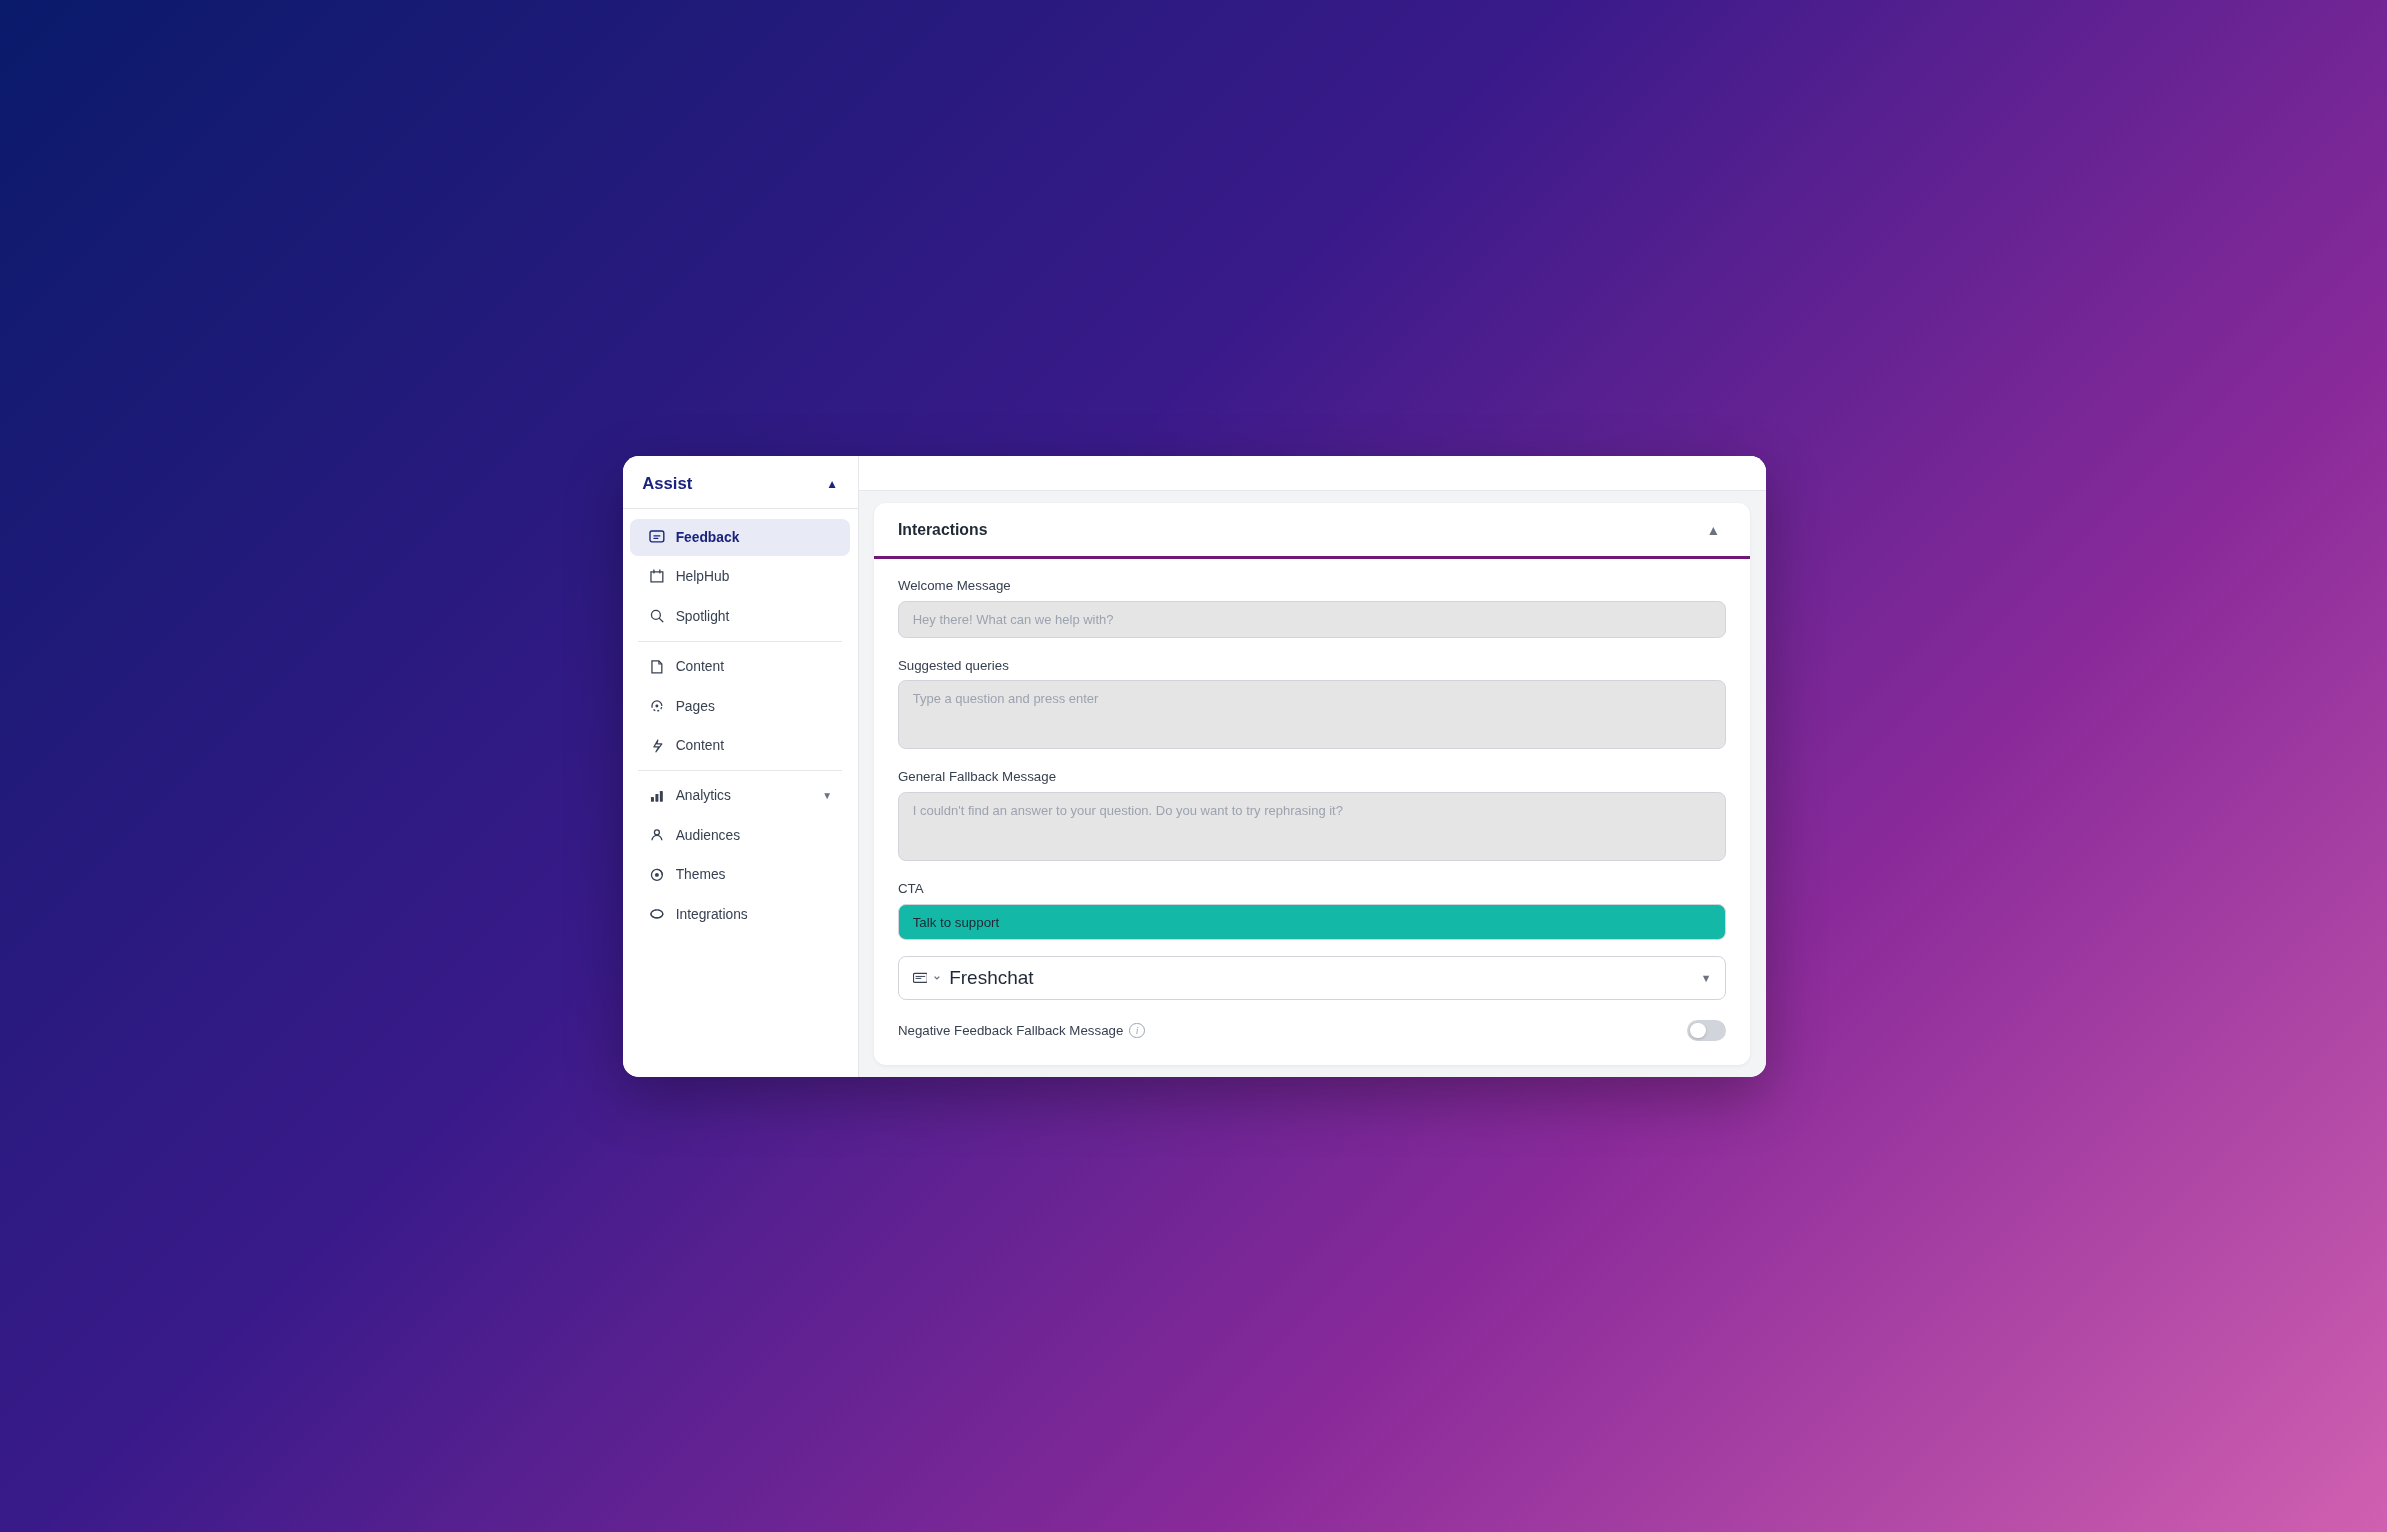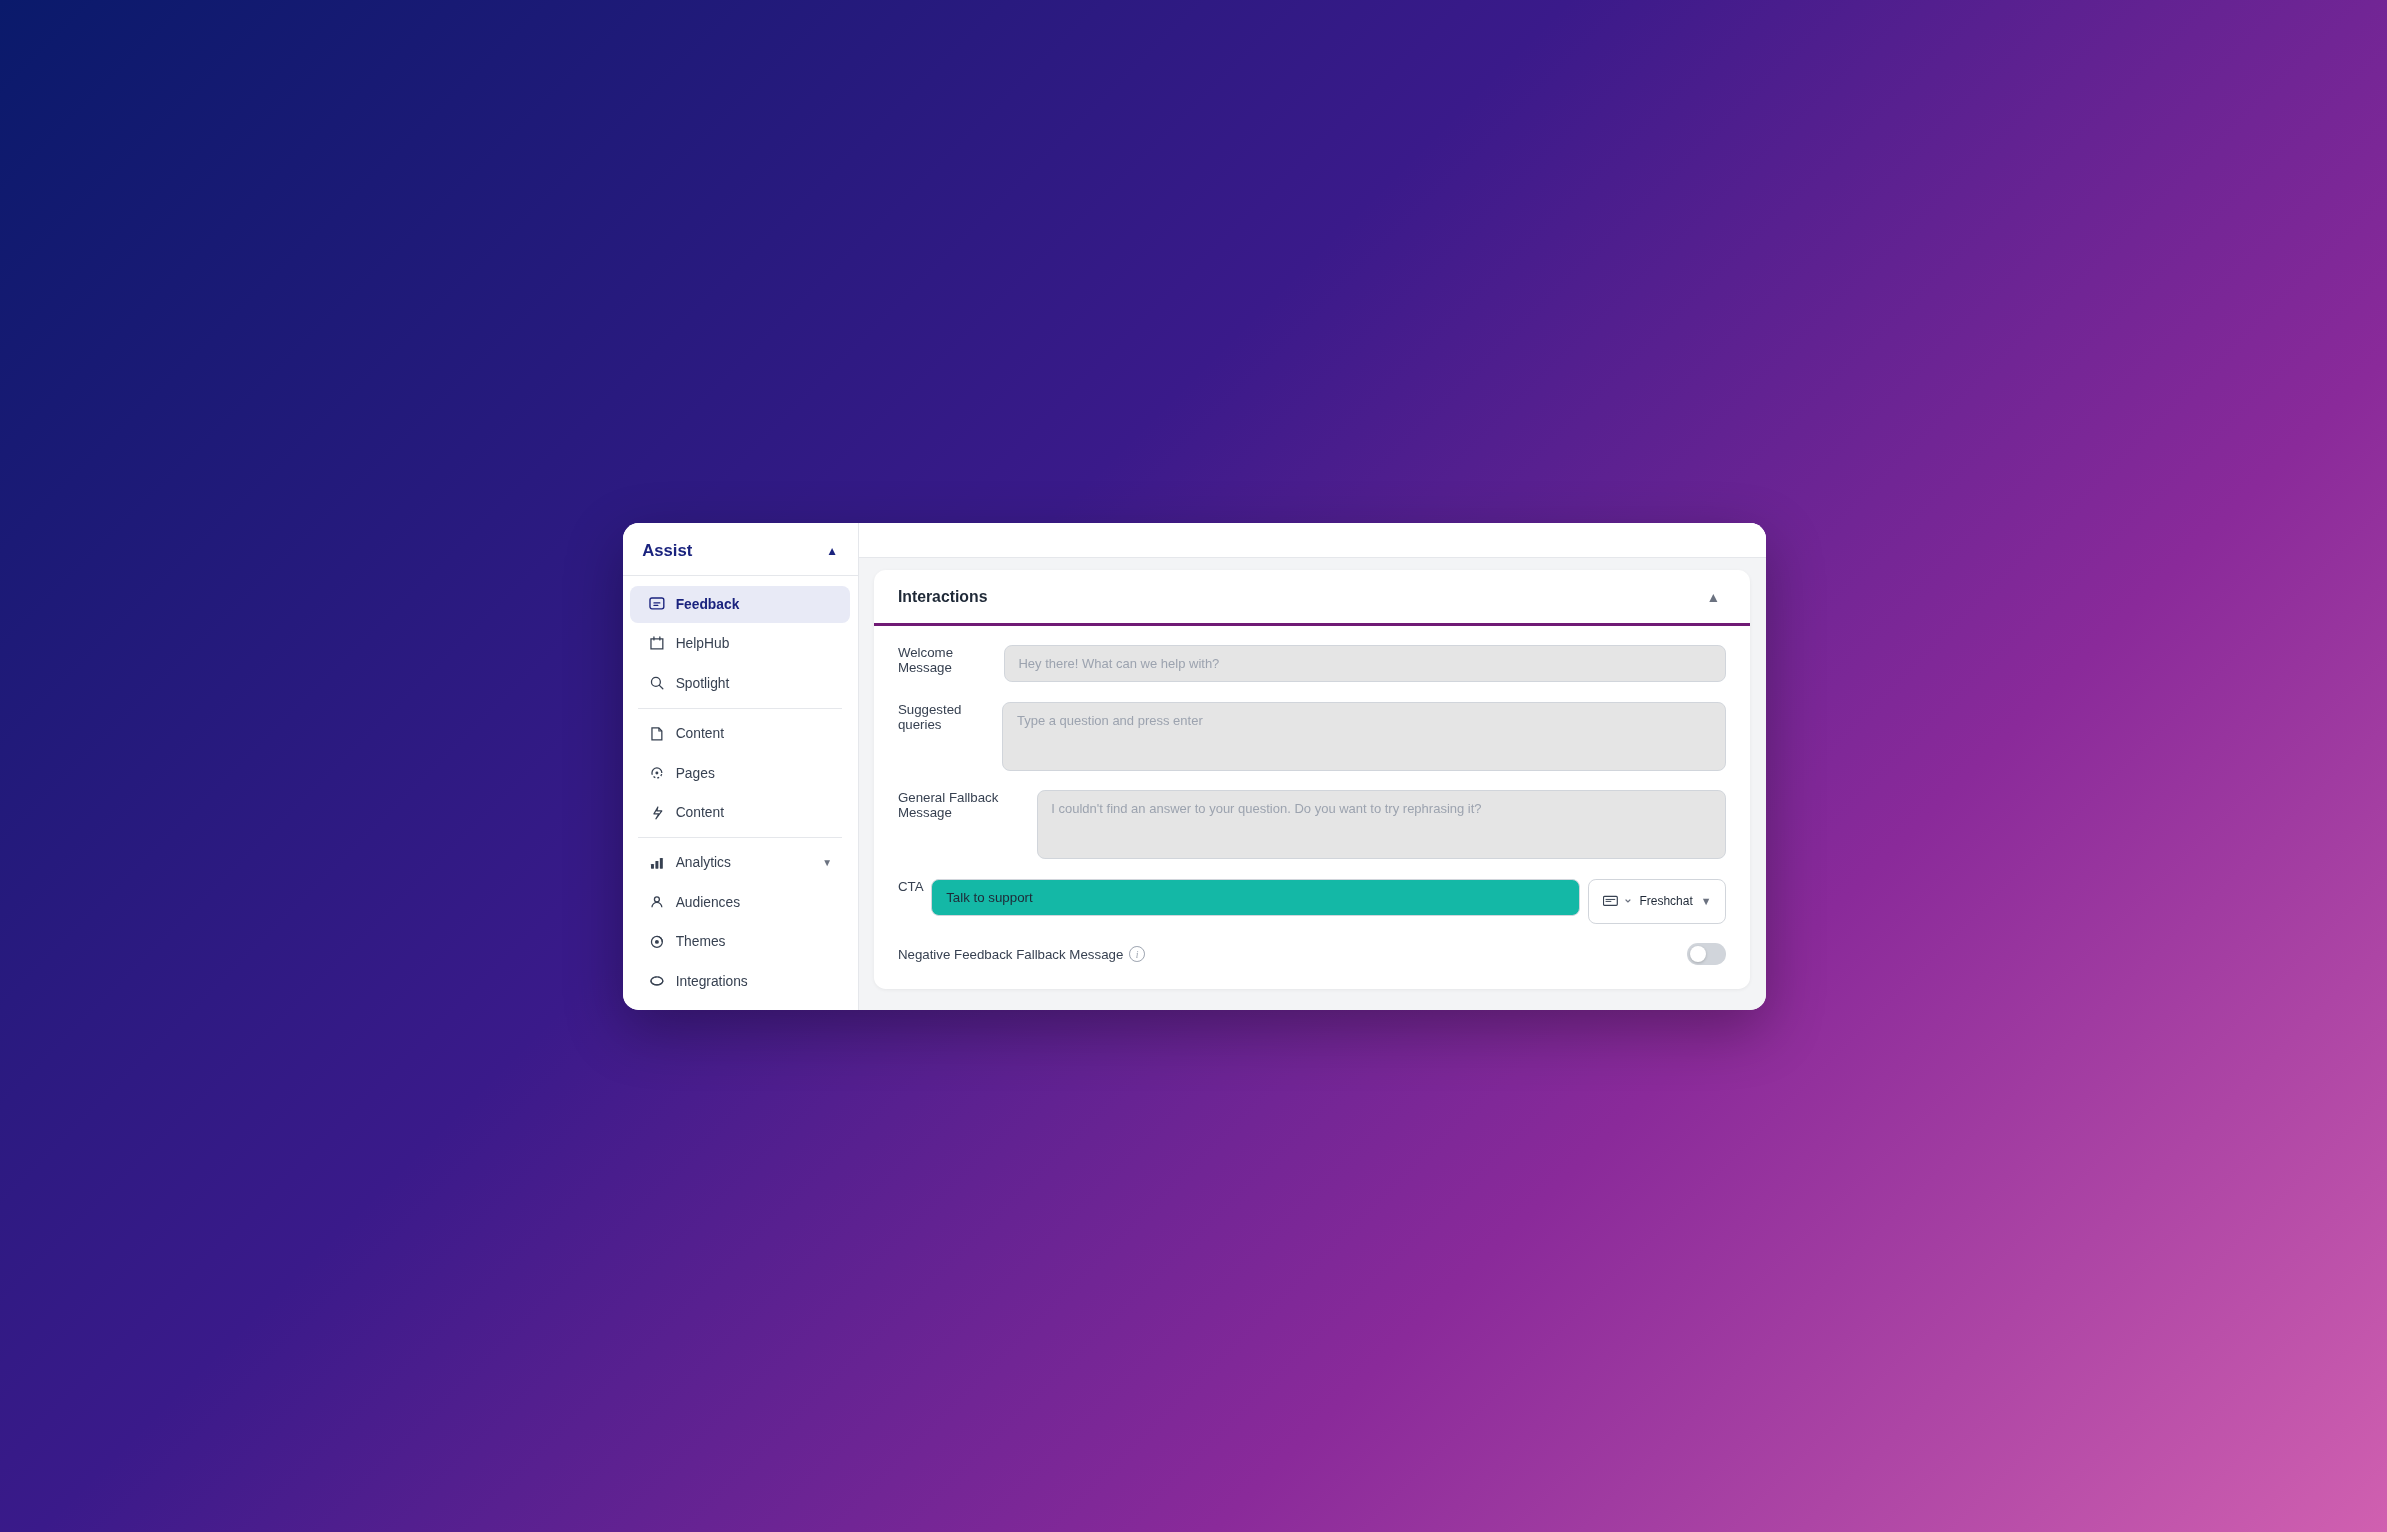--- a/index.html
+++ b/index.html
@@ -154,21 +154,21 @@
 
     .section-body {
       padding: 19.7px 23.6px 23.6px;
       display: flex;
       flex-direction: column;
       gap: 19.7px;
     }
 
     .form-group {
       display: flex;
-      flex-direction: row;
+      flex-direction: column;
       gap: 7.9px;
     }
 
     .form-label {
       font-size: 13.3px;
       font-weight: 500;
       color: #374151;
     }
 
     .form-input {
@@ -218,21 +218,21 @@
     .cta-select-icon {
       font-size: 14.8px;
       color: #374151;
       display: flex;
       align-items: center;
       gap: 3.9px;
     }
 
     .cta-select-text {
       flex: 1;
-      font-size: 12px;
+      font-size: 19px;
       color: #1f2937;
     }
 
     .cta-select-chevron {
       font-size: 10.8px;
       color: #6b7280;
     }
 
     .feedback-row {
       display: flex;

